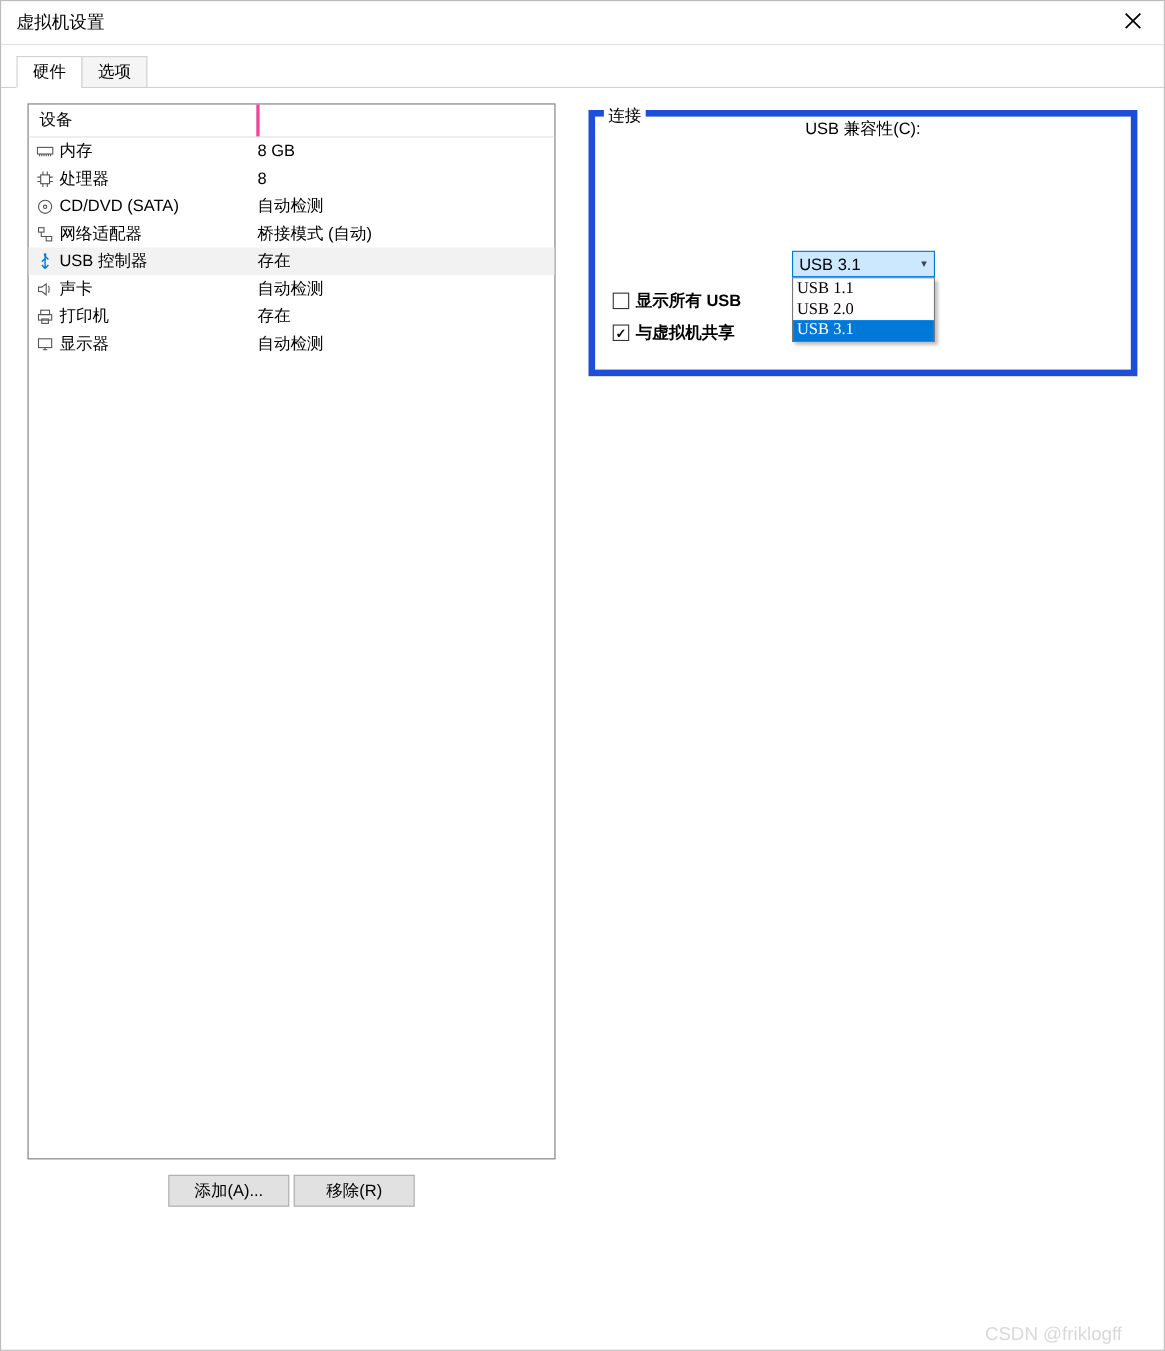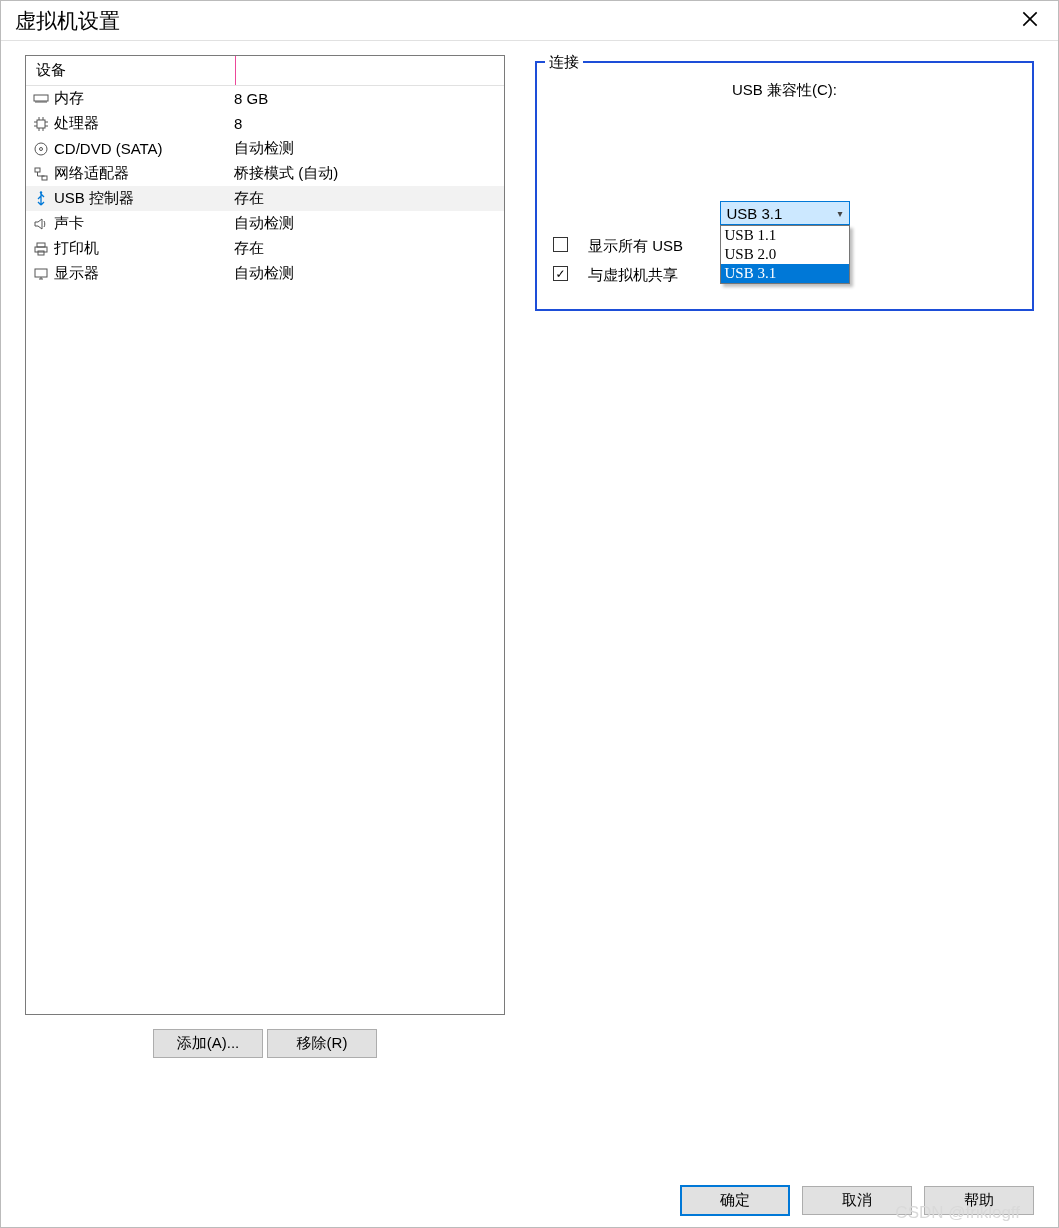--- a/index.html
+++ b/index.html
@@ -1,55 +1,55 @@
 <!DOCTYPE html>
 <html><head>
 <meta charset="utf-8">
 <style>
 * { box-sizing: border-box; font-family: "Microsoft YaHei", "Segoe UI", Tahoma, sans-serif; font-size: 15px; }
 body { margin: 0; background: #fff; color: #000; }
 .window { width: 1059px; height: 1228px; border: 1px solid #bbb; position: relative; background: #fff; }
 .titlebar { height: 40px; display: flex; align-items: center; justify-content: space-between; padding: 0 0 0 14px; border-bottom: 1px solid #e1e1e1; }
-.titlebar .title { font-size: 21px; }
+.titlebar .title { font-size: 16px; }
 .titlebar .close { width: 56px; height: 40px; display: flex; align-items: center; justify-content: center; cursor: pointer; }
 
 .tabs { display: flex; padding: 10px 14px 0 14px; border-bottom: 1px solid #d0d0d0; }
 .tab { padding: 4px 14px; border: 1px solid transparent; cursor: pointer; margin-bottom: -1px; }
 .tab.active { border: 1px solid #d0d0d0; border-bottom: 1px solid #fff; background: #fff; }
 .tab.inactive { background: #f5f5f5; border: 1px solid #d0d0d0; margin-left: -1px; }
 
 .content { display: flex; padding: 14px 24px 14px 24px; gap: 30px; }
 .left-pane { width: 480px; }
 .device-list { border: 1px solid #7a7a7a; height: 960px; }
 .list-header { display: flex; border-bottom: 1px solid #e1e1e1; }
 .list-header .col { padding: 5px 10px; }
-.col-dev { width: 210px; border-right: 1px solid #ec4899; }
+.col-dev { width: 210px; border-right: 3px solid #ec4899; }
 .col-sum { flex: 1; }
 .list-row { display: flex; align-items: center; height: 25px; padding: 0 6px; cursor: default; }
 .list-row .icon { width: 18px; height: 18px; margin-right: 4px; display: inline-flex; align-items: center; justify-content: center; color: #555; }
 .list-row .dev-label { width: 180px; }
 .list-row .dev-summary { flex: 1; }
 .list-row.selected { background: #f2f2f2; }
 .list-row.selected .icon { color: #0078d7; }
 
 .list-buttons { display: flex; justify-content: center; gap: 4px; margin-top: 14px; }
 .btn { border: 1px solid #adadad; background: #e1e1e1; padding: 4px 20px; cursor: pointer; min-width: 110px; text-align: center; }
 
 .right-pane { flex: 1; }
-.groupbox { position: relative; border: 2px solid #1d4ed8; padding: 18px 14px 14px 14px; margin-top: 6px; }
+.groupbox { position: relative; border: 6px solid #1d4ed8; padding: 2px 14px 14px 14px; margin-top: 6px; }
 .groupbox .legend { position: absolute; top: -10px; left: 8px; background: #fff; padding: 0 4px; font-size: 15px; }
 .field-row { display: flex; align-items: center; margin-bottom: 12px; flex-direction: column; }
 .field-row .label { flex: 0 0 120px; }
 .combo-wrap { position: relative; width: 130px; }
 .combo { width: 130px; height: 24px; border: 1px solid #0078d7; background: #cce8ff; display: flex; align-items: center; justify-content: space-between; padding: 0 6px 0 6px; cursor: pointer; }
 .combo .arrow { font-size: 10px; color: #444; }
 .combo-drop { position: absolute; top: 24px; left: 0; width: 130px; border: 1px solid #767676; background: #fff; box-shadow: 3px 3px 3px rgba(0,0,0,.25); z-index: 10; }
 .combo-opt { padding: 1px 4px; cursor: pointer; font-family: Liberation Serif, serif; }
 .combo-opt.highlight { background: #0078d7; color: #fff; }
-.check-row { display: flex; align-items: flex-start; gap: 20px; margin-bottom: 10px; padding-left: 2px; }
+.check-row { display: flex; align-items: center; gap: 6px; margin-bottom: 10px; padding-left: 2px; font-weight: bold; }
 .chk { width: 15px; height: 15px; border: 1px solid #333; display: inline-flex; align-items: center; justify-content: center; font-size: 12px; line-height: 1; cursor: pointer; }
 
 .bottom-bar { position: absolute; bottom: 0; left: 0; right: 0; height: 54px; display: flex; align-items: center; justify-content: flex-end; gap: 12px; padding: 0 24px; }
 .bottom-bar .btn.primary { border: 2px solid #0078d7; background: #e1e1e1; }
 
 .watermark { position: absolute; bottom: 4px; right: 38px; color: #d9d9d9; font-size: 17px; font-family: Arial, sans-serif; pointer-events: none; }
 svg { width: 16px; height: 16px; }
 </style>
 </head>
 <body>
@@ -59,20 +59,24 @@
     <span class="title">虚拟机设置</span>
     <div class="close">
       <span>
         <svg viewBox="0 0 12 12">
             <path d="M1 1 L11 11 M11 1 L1 11" stroke="currentColor" stroke-width="1.2" fill="none"></path>
           </svg>
       </span>
     </div>
   </div>
 
+  <div class="tabs">
+    <div class="tab active">硬件</div>
+    <div class="tab inactive">选项</div>
+  </div>
 
   <div class="content">
     <div class="left-pane">
       <div class="device-list">
         <div class="list-header">
           <div class="col col-dev">设备</div>
         </div>
         <div id="device-rows">
             <div class="list-row">
               <span class="icon">
@@ -188,20 +192,15 @@
           <span>显示所有 USB</span>
         </div>
         <div class="check-row">
           <span class="chk" id="chk-share">✓</span>
           <span>与虚拟机共享</span>
         </div>
       </div>
     </div>
   </div>
 
-  <div class="bottom-bar">
-    <div class="btn primary">确定</div>
-    <div class="btn">取消</div>
-    <div class="btn">帮助</div>
-  </div>
 
   <div class="watermark">CSDN @friklogff</div>
 </div>
 
 </body></html>

